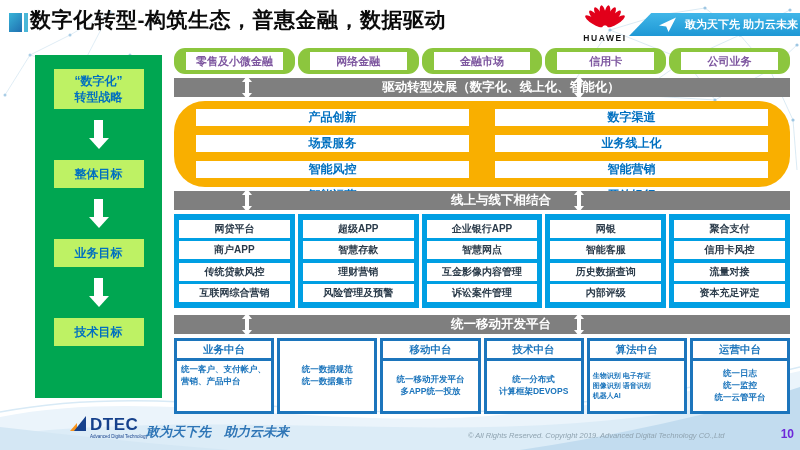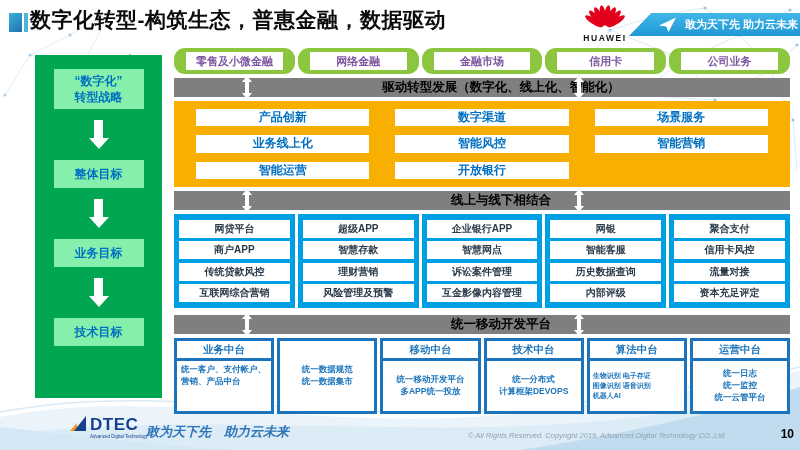--- a/index.html
+++ b/index.html
@@ -16,45 +16,45 @@
   .huawei-word{font-size:8.5px;font-weight:bold;letter-spacing:1.6px;color:#151515;margin-top:-2px;}
   .ribbon{position:absolute;left:629px;top:13px;width:171px;height:23px;
           background:linear-gradient(180deg,#41b6e8,#1e98d5);
           clip-path:polygon(13% 0,100% 0,100% 100%,0 100%);
           display:flex;align-items:center;color:#fff;font-size:11px;font-weight:bold;}
   .ribbon svg{margin:0 8px 0 30px;flex:none;}
 
   
   .sidebar{position:absolute;left:35px;top:55px;width:127px;height:343px;background:#00A651;
            display:flex;flex-direction:column;align-items:center;}
-  .side-box{width:90px;min-height:28px;background:#86efac;color:#0070C0;font-size:12px;font-weight:bold;
+  .side-box{width:90px;min-height:28px;background:#bef264;color:#0070C0;font-size:12px;font-weight:bold;
             display:flex;align-items:center;justify-content:center;text-align:center;line-height:1.35;}
   .side-box.first{margin-top:14px;min-height:40px;}
   .down-arrow{display:flex;flex-direction:column;align-items:center;margin:11px 0;}
   .da-stem{width:9px;height:18px;background:#fff;}
   .da-head{width:0;height:0;border-left:10px solid transparent;border-right:10px solid transparent;border-top:11px solid #fff;}
 
   
   .main{position:absolute;left:174px;top:48px;width:616px;}
   .biz-row{display:flex;gap:3px;height:26px;}
   .biz-cell{flex:1;background:#8CC63E;display:flex;align-items:center;justify-content:center;border-radius:11px;}
   .biz-box{background:#fff;width:80%;height:18px;display:flex;align-items:center;justify-content:center;
            font-size:11px;font-weight:bold;color:#7E57A0;}
 
-  .banner{position:relative;margin-top:4px;height:19px;background:#7F7F7F;color:#000000;
+  .banner{position:relative;margin-top:4px;height:19px;background:#7F7F7F;color:#ffffff;
           font-size:12.5px;font-weight:bold;display:flex;align-items:center;justify-content:center;padding-left:38px;}
   .updown{position:absolute;top:-2px;height:23px;display:flex;flex-direction:column;align-items:center;}
   .updown.left{left:11%;}
   .updown.right{left:65%;}
   .ud-up{width:0;height:0;border-left:5px solid transparent;border-right:5px solid transparent;border-bottom:6px solid #fff;}
   .ud-stem{width:4px;flex:1;background:#fff;}
   .ud-down{width:0;height:0;border-left:5px solid transparent;border-right:5px solid transparent;border-top:6px solid #fff;}
 
-  .caps{margin-top:4px;height:86px;background:#F9AF00;display:grid;grid-template-columns:repeat(3,1fr);
-        gap:9px 26px;padding:8px 22px;box-sizing:border-box;}
+  .caps{margin-top:4px;height:86px;background:#F9AF00;display:grid;grid-template-columns:repeat(2,1fr);
+        gap:9px 26px;padding:8px 22px;box-sizing:border-box;border-radius:31px;}
   .cap-box{background:#fff;display:flex;align-items:center;justify-content:center;
            font-size:12px;font-weight:bold;color:#0070C0;}
 
   .apps{margin-top:4px;height:94px;display:flex;gap:3px;}
   .app-col{flex:1;background:#009FE3;display:flex;flex-direction:column;justify-content:space-evenly;
            padding:2px 5px;box-sizing:border-box;}
   .app-box{background:#fff;height:18px;display:flex;align-items:center;justify-content:center;
            font-size:10px;color:#2b3b4a;font-weight:bold;}
 
   .platforms{margin-top:4px;height:76px;display:flex;gap:3px;}
@@ -67,21 +67,21 @@
   .platform-col:nth-child(1) .platform-desc{text-align:left;align-items:flex-start;justify-content:flex-start;padding:3px 4px;}
   .platform-col:nth-child(5) .platform-desc{font-size:7px;text-align:left;justify-content:flex-start;padding:2px 3px;}
   .pre{white-space:pre-line;}
 
   
   .adtec{position:absolute;left:70px;top:416px;display:flex;align-items:flex-start;gap:2px;}
   .adtec-word{font-size:17px;font-weight:800;color:#16418C;line-height:1;letter-spacing:.5px;}
   .adtec-sub{font-size:4.5px;color:#16418C;margin-top:1px;}
   .tagline{position:absolute;left:146px;top:423px;font-size:13px;font-style:italic;font-weight:bold;color:#2E75B6;}
   .copyright{position:absolute;left:468px;top:431px;font-size:7.5px;font-style:italic;color:#8fa3b0;}
-  .pageno{position:absolute;right:6px;top:427px;font-size:12px;font-weight:bold;color:#000000;}
+  .pageno{position:absolute;right:6px;top:427px;font-size:12px;font-weight:bold;color:#6d28d9;}
 </style>
 </head>
 <body>
 
 <div class="slide">
 
   <svg class="deco" style="right:0;top:0;" width="235" height="200" viewBox="0 0 235 200" opacity="0.8">
     <g stroke="#C7DEED" stroke-width="0.8" fill="none">
       <path d="M10,80 L45,30 L95,15 L140,8 L175,35 L225,10"></path>
       <path d="M45,30 L120,60 L175,35 L205,70 L232,45"></path>
@@ -243,22 +243,22 @@
       </div>
       <div class="app-col">
         <div class="app-box">超级APP</div>
         <div class="app-box">智慧存款</div>
         <div class="app-box">理财营销</div>
         <div class="app-box">风险管理及预警</div>
       </div>
       <div class="app-col">
         <div class="app-box">企业银行APP</div>
         <div class="app-box">智慧网点</div>
+        <div class="app-box">互金影像内容管理</div>
         <div class="app-box">诉讼案件管理</div>
-        <div class="app-box">互金影像内容管理</div>
       </div>
       <div class="app-col">
         <div class="app-box">网银</div>
         <div class="app-box">智能客服</div>
         <div class="app-box">历史数据查询</div>
         <div class="app-box">内部评级</div>
       </div>
       <div class="app-col">
         <div class="app-box">聚合支付</div>
         <div class="app-box">信用卡风控</div>

